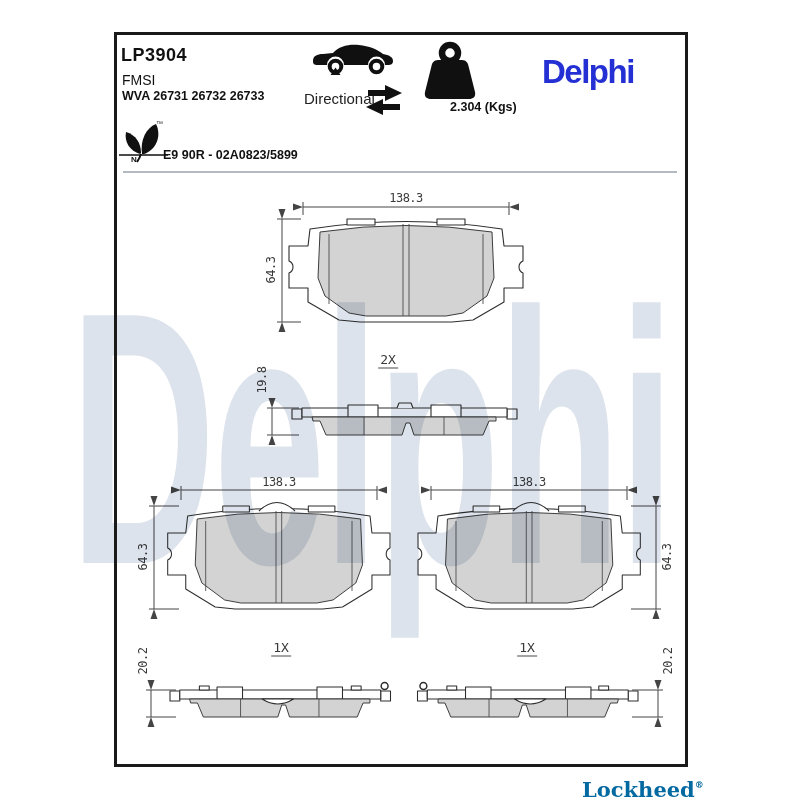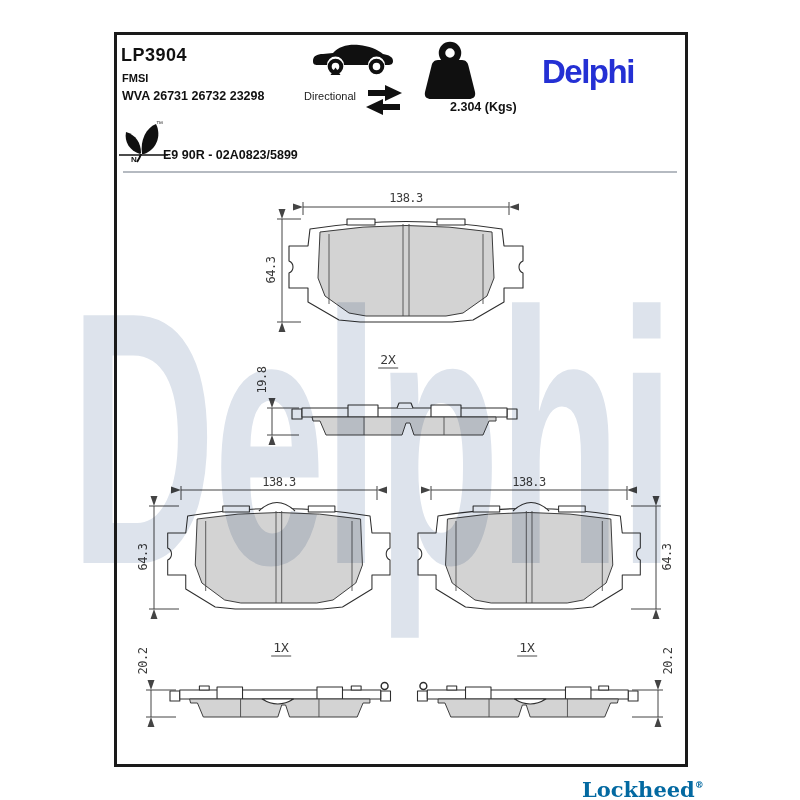--- a/index.html
+++ b/index.html
@@ -1,23 +1,23 @@
 <!DOCTYPE html>
 <html style="--brand-blue: #2430d4; --watermark-blue: #dde3ec; --friction-gray: #d3d3d3;"><head>
 <meta charset="utf-8">
 <style>
   html,body{margin:0;padding:0;background:#fff;}
   #page{position:relative;width:800px;height:800px;background:#fff;overflow:hidden;
         font-family:"Liberation Sans",sans-serif;color:#111;padding-left:48px;}
   .abs{position:absolute;white-space:nowrap;}
   
   .part-number{left:121px;top:45px;font-size:18px;font-weight:bold;letter-spacing:.5px;}
-  .fmsi{left:122px;top:72px;font-size:11px;font-weight:bold;}
+  .fmsi{left:122px;top:72px;font-size:14px;font-weight:normal;}
   .wva{left:122px;top:89px;font-size:12.5px;font-weight:bold;}
-  .directional{left:304px;top:90px;font-size:11px;color:#222;}
+  .directional{left:304px;top:90px;font-size:15px;color:#222;}
   .weight{left:413px;top:100px;font-size:12.5px;font-weight:bold;margin-left:37px;}
   .brand-logo{left:542px;top:53px;font-size:33px;font-weight:bold;letter-spacing:-1.5px;
               color:var(--brand-blue,#2430d4);}
   .homologation{left:163px;top:148px;font-size:12.5px;font-weight:bold;}
   .eco-n{left:131px;top:155px;font-size:8px;font-weight:bold;}
   .eco-tm{left:156px;top:120px;font-size:7px;color:#333;}
   .divider{left:123px;top:171px;width:554px;height:0;border-top:2px solid #b5bac1;}
   
   .watermark{left:70px;top:258px;font-size:360px;font-weight:bold;line-height:1;
              color:var(--watermark-blue,#dde3ec);transform:scaleX(0.56);
@@ -174,21 +174,21 @@
     <g>
       <use href="#sideB" transform="translate(638,682) scale(-0.98,1)"></use>
       <line class="dimline" x1="632" y1="690" x2="663" y2="690"></line>
       <line class="dimline" x1="632" y1="717" x2="663" y2="717"></line>
       <line class="dimline" x1="658" y1="690" x2="658" y2="717" marker-start="url(#arr)" marker-end="url(#arr)"></line>
     </g>
   </svg>
 
   <span class="abs part-number">LP3904</span>
   <span class="abs fmsi">FMSI</span>
-  <span class="abs wva">WVA 26731 26732 23298</span>
+  <span class="abs wva">WVA 26731 26732 26733</span>
   <span class="abs directional">Directional</span>
   <span class="abs weight">2.304 (Kgs)</span>
   <span class="abs brand-logo">Delphi</span>
   <span class="abs homologation">E9 90R - 02A0823/5899</span>
   <span class="abs eco-n">N</span>
   <span class="abs eco-tm">™</span>
   <div class="abs divider"></div>
 
   <div class="abs watermark">Delphi</div>
 

